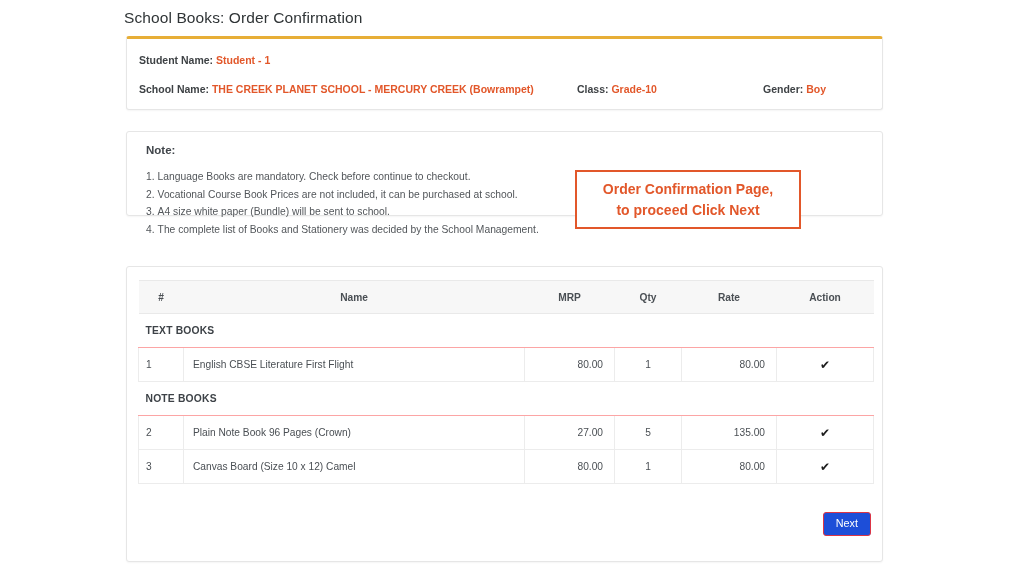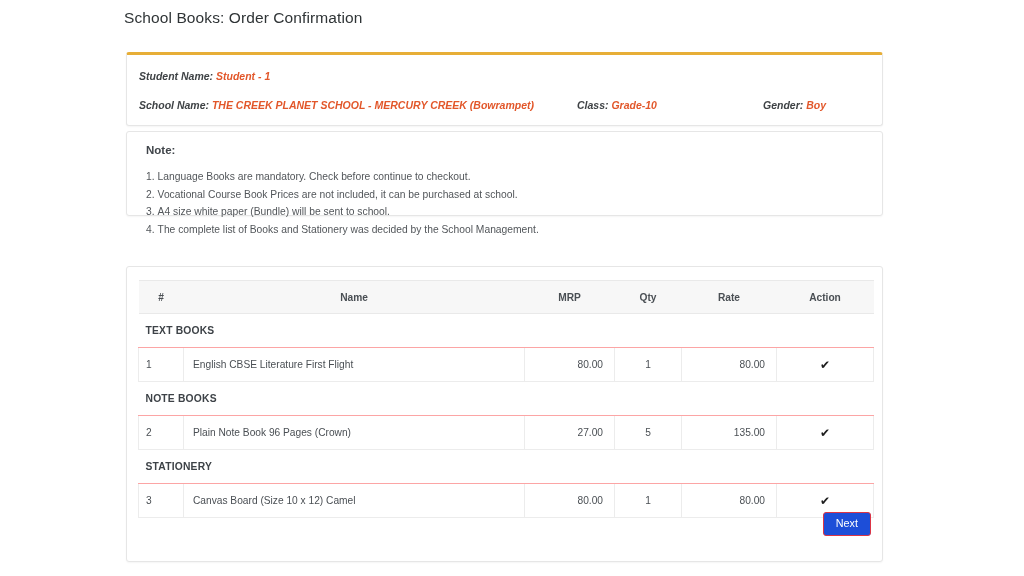--- a/index.html
+++ b/index.html
@@ -40,25 +40,24 @@
     background: #ffffff;
     border: 1px solid #e6e6e6;
     border-radius: 3px;
     box-sizing: border-box;
     box-shadow: 0 1px 2px rgba(0,0,0,0.045);
   }
 
   
   .student-card {
     left: 126px;
-    top: 52px;
+    top: 36px;
     width: 757px;
     height: 74px;
     border-top: 3px solid #e7ae37;
-    font-style: italic;
   }
   .student-row {
     position: absolute;
     left: 0;
     right: 0;
     height: 20px;
     font-size: 10.5px;
     font-weight: bold;
   }
   .student-row.row1 { top: 15px; }
@@ -274,20 +273,24 @@
   <div class="card note-card">
     <div class="note-title">Note:</div>
     <ul class="note-list" id="note-list">
         <li><span class="num">1.</span><span>Language Books are mandatory. Check before continue to checkout.</span></li>
         <li><span class="num">2.</span><span>Vocational Course Book Prices are not included, it can be purchased at school.</span></li>
         <li><span class="num">3.</span><span>A4 size white paper (Bundle) will be sent to school.</span></li>
         <li><span class="num">4.</span><span>The complete list of Books and Stationery was decided by the School Management.</span></li>
       </ul>
   </div>
 
+  <div class="callout">
+    <div class="cline">Order Confirmation Page,</div>
+    <div class="cline">to proceed Click Next</div>
+  </div>
 
   <div class="card table-card">
     <table class="order-table">
       <thead>
         <tr>
           <th class="c-idx">#</th>
           <th class="c-name">Name</th>
           <th class="c-mrp">MRP</th>
           <th class="c-qty">Qty</th>
           <th class="c-rate">Rate</th>
@@ -310,23 +313,20 @@
             <td colspan="6">NOTE BOOKS</td>
           </tr>
           <tr class="item-row">
             <td class="idx">2</td>
             <td class="name">Plain Note Book 96 Pages (Crown)</td>
             <td class="num">27.00</td>
             <td class="qty">5</td>
             <td class="num">135.00</td>
             <td class="act">✔</td>
           </tr>
-          <tr class="section-row">
-            <td colspan="6">STATIONERY</td>
-          </tr>
           <tr class="item-row">
             <td class="idx">3</td>
             <td class="name">Canvas Board (Size 10 x 12) Camel</td>
             <td class="num">80.00</td>
             <td class="qty">1</td>
             <td class="num">80.00</td>
             <td class="act">✔</td>
           </tr>
         </tbody>
     </table>

